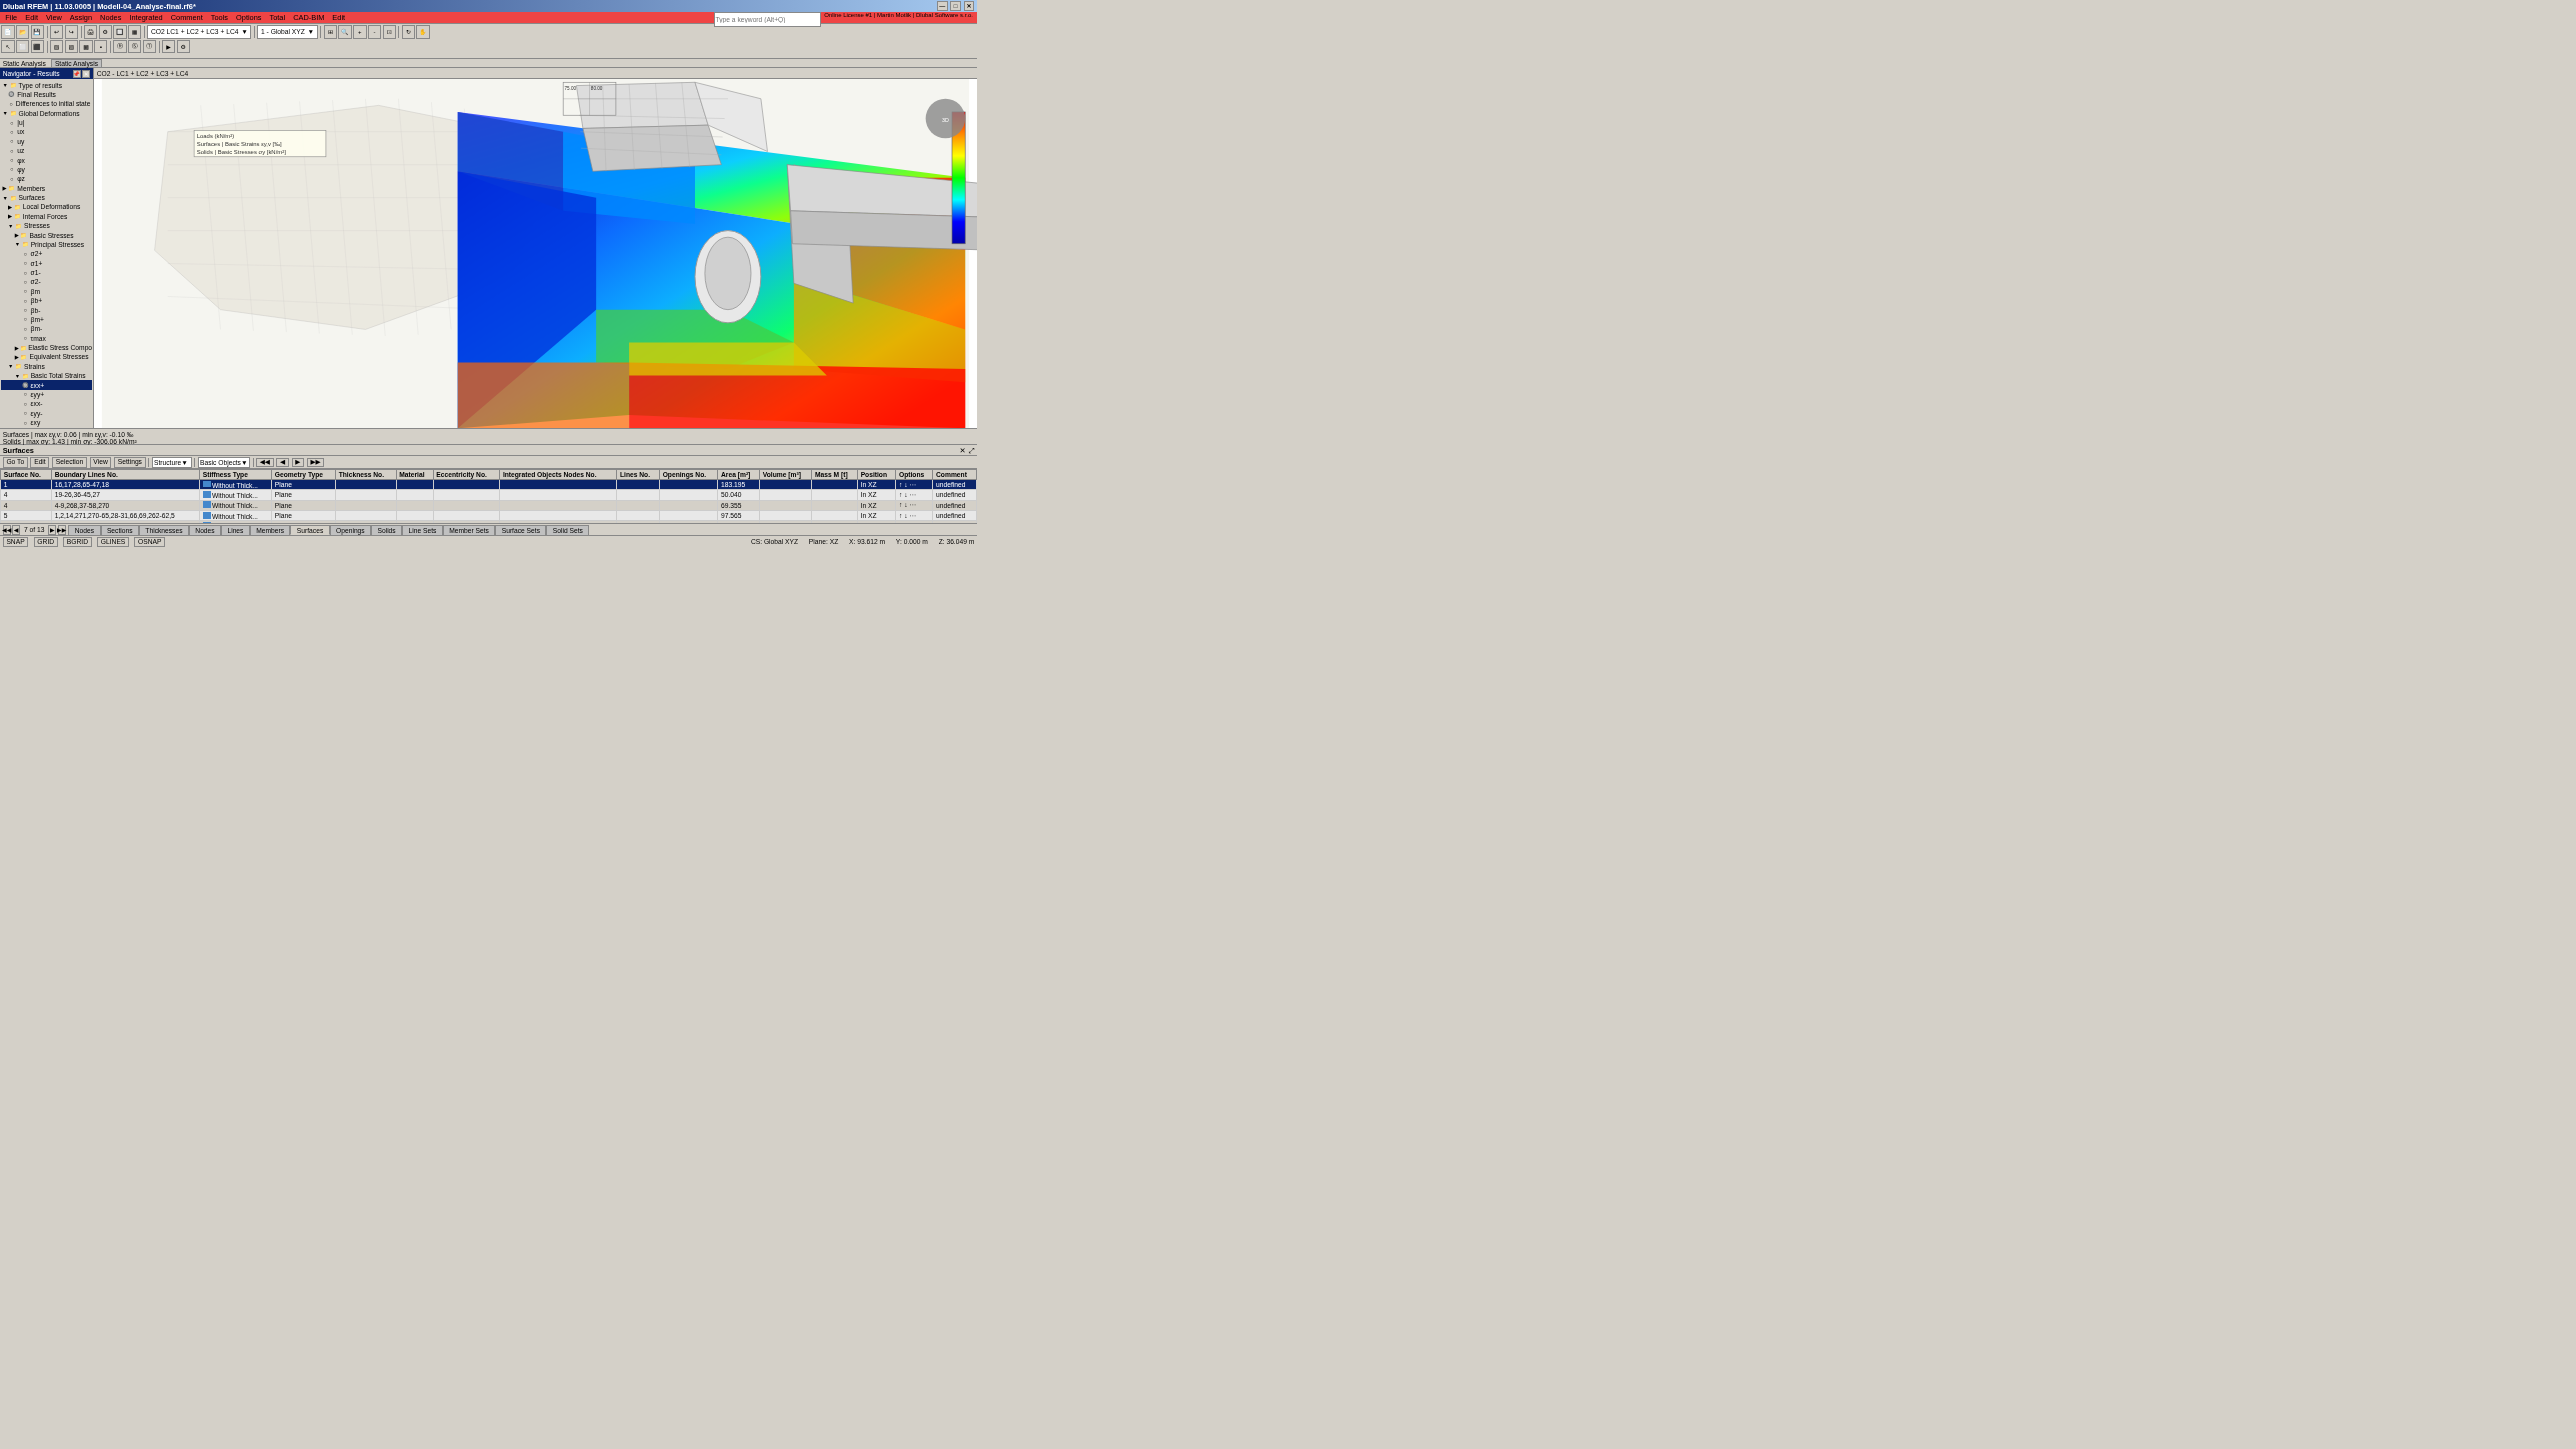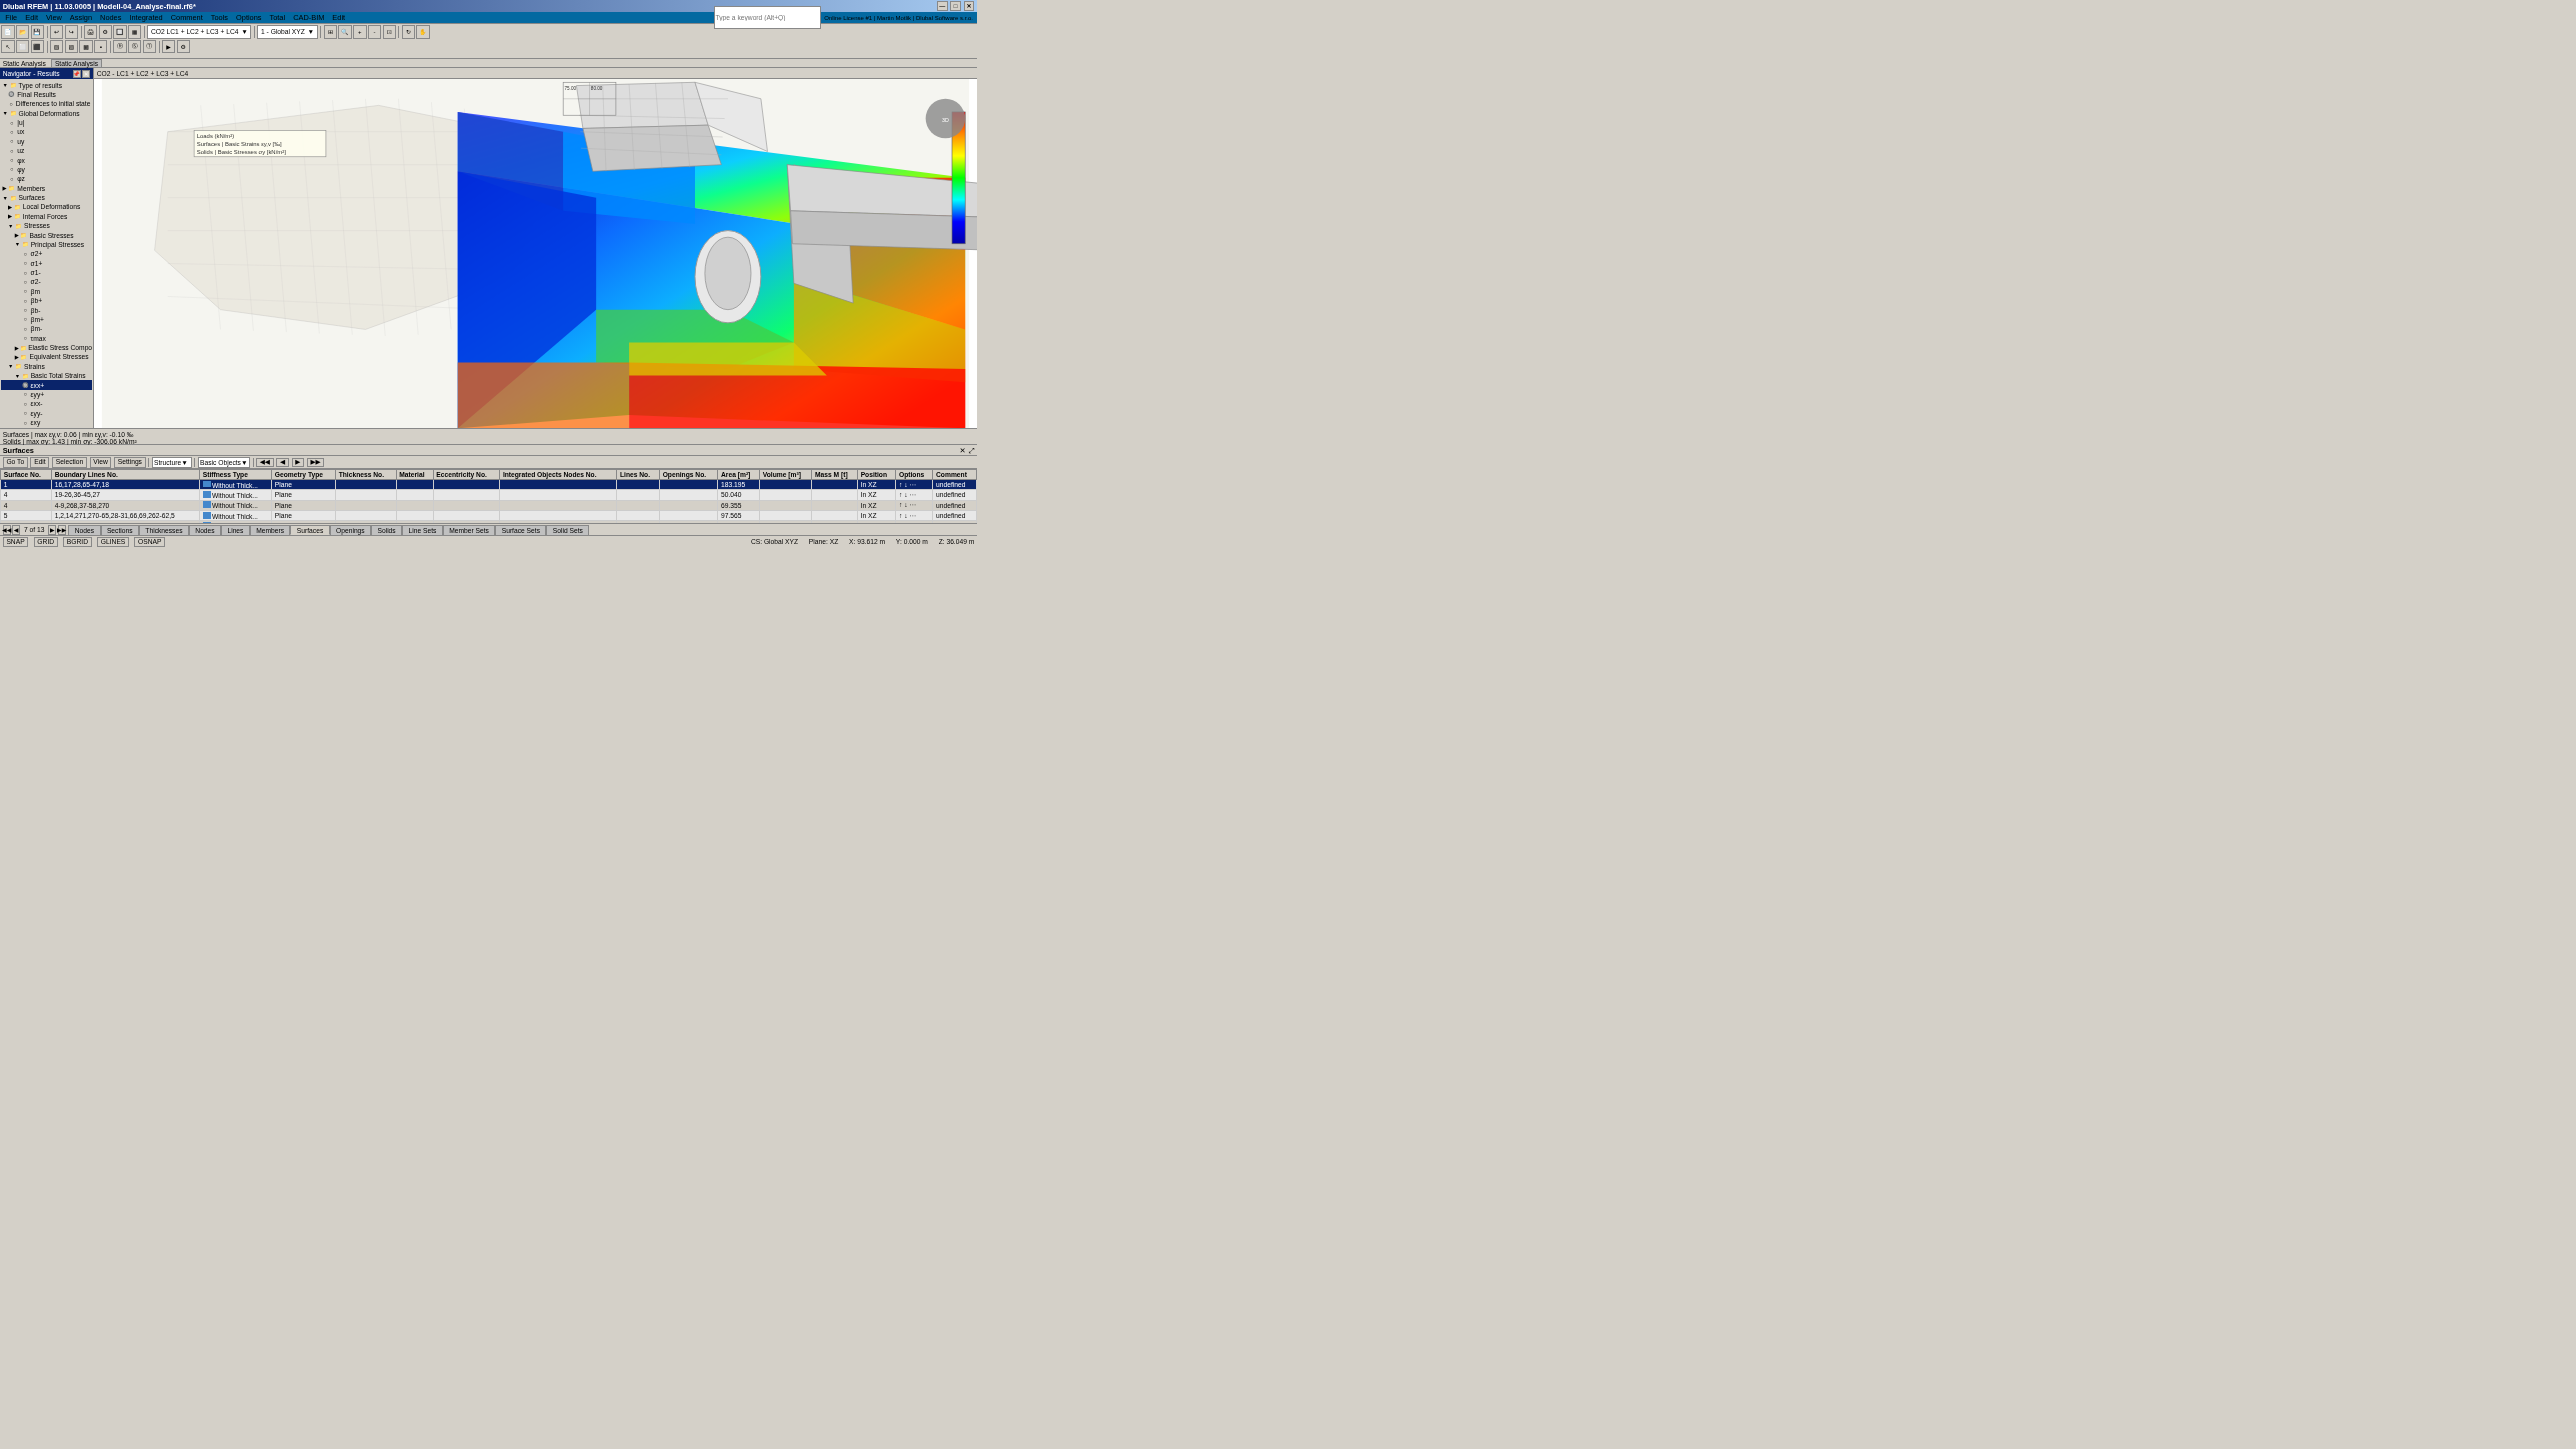--- a/index.html
+++ b/index.html
@@ -38,23 +38,23 @@
       display: flex;
       align-items: center;
       justify-content: center;
       cursor: pointer;
       color: #000;
     }
 
     
     #menu-bar {
       height: 12px;
-      background: #0369a1;
-      display: flex;
-      align-items: center;
+      background: #ef4444;
+      display: flex;
+      align-items: flex-start;
       padding: 0 1.3px;
       border-bottom: 0.7px solid #888;
       font-size: 7.4px;
     }
     .menu-item {
       padding: 0.7px 4px;
       cursor: pointer;
     }
 
     
@@ -383,21 +383,21 @@
   <span class="menu-item">Assign</span>
   <span class="menu-item">Nodes</span>
   <span class="menu-item">Integrated</span>
   <span class="menu-item">Comment</span>
   <span class="menu-item">Tools</span>
   <span class="menu-item">Options</span>
   <span class="menu-item">Total</span>
   <span class="menu-item">CAD-BIM</span>
   <span class="menu-item">Edit</span>
   <div style="flex:1"></div>
-  <input type="text" style="height: 23px; width: 107px; font-size: 6.7px; border: 0.7px solid rgb(136, 136, 136);" placeholder="Type a keyword (Alt+Q)">
+  <input type="text" style="height: 15px; width: 107px; font-size: 6.7px; border: 0.7px solid rgb(136, 136, 136);" placeholder="Type a keyword (Alt+Q)">
   <span style="font-size:6px;padding:0 2.7px;">Online License #1 | Martin Motlik | Dlubal Software s.r.o.</span>
 </div>
 
 <div id="toolbar-area">
   <div class="toolbar-row">
 
     <div class="tb-btn">📄</div>
     <div class="tb-btn">📂</div>
     <div class="tb-btn">💾</div>
     <div class="tb-separator"></div>

